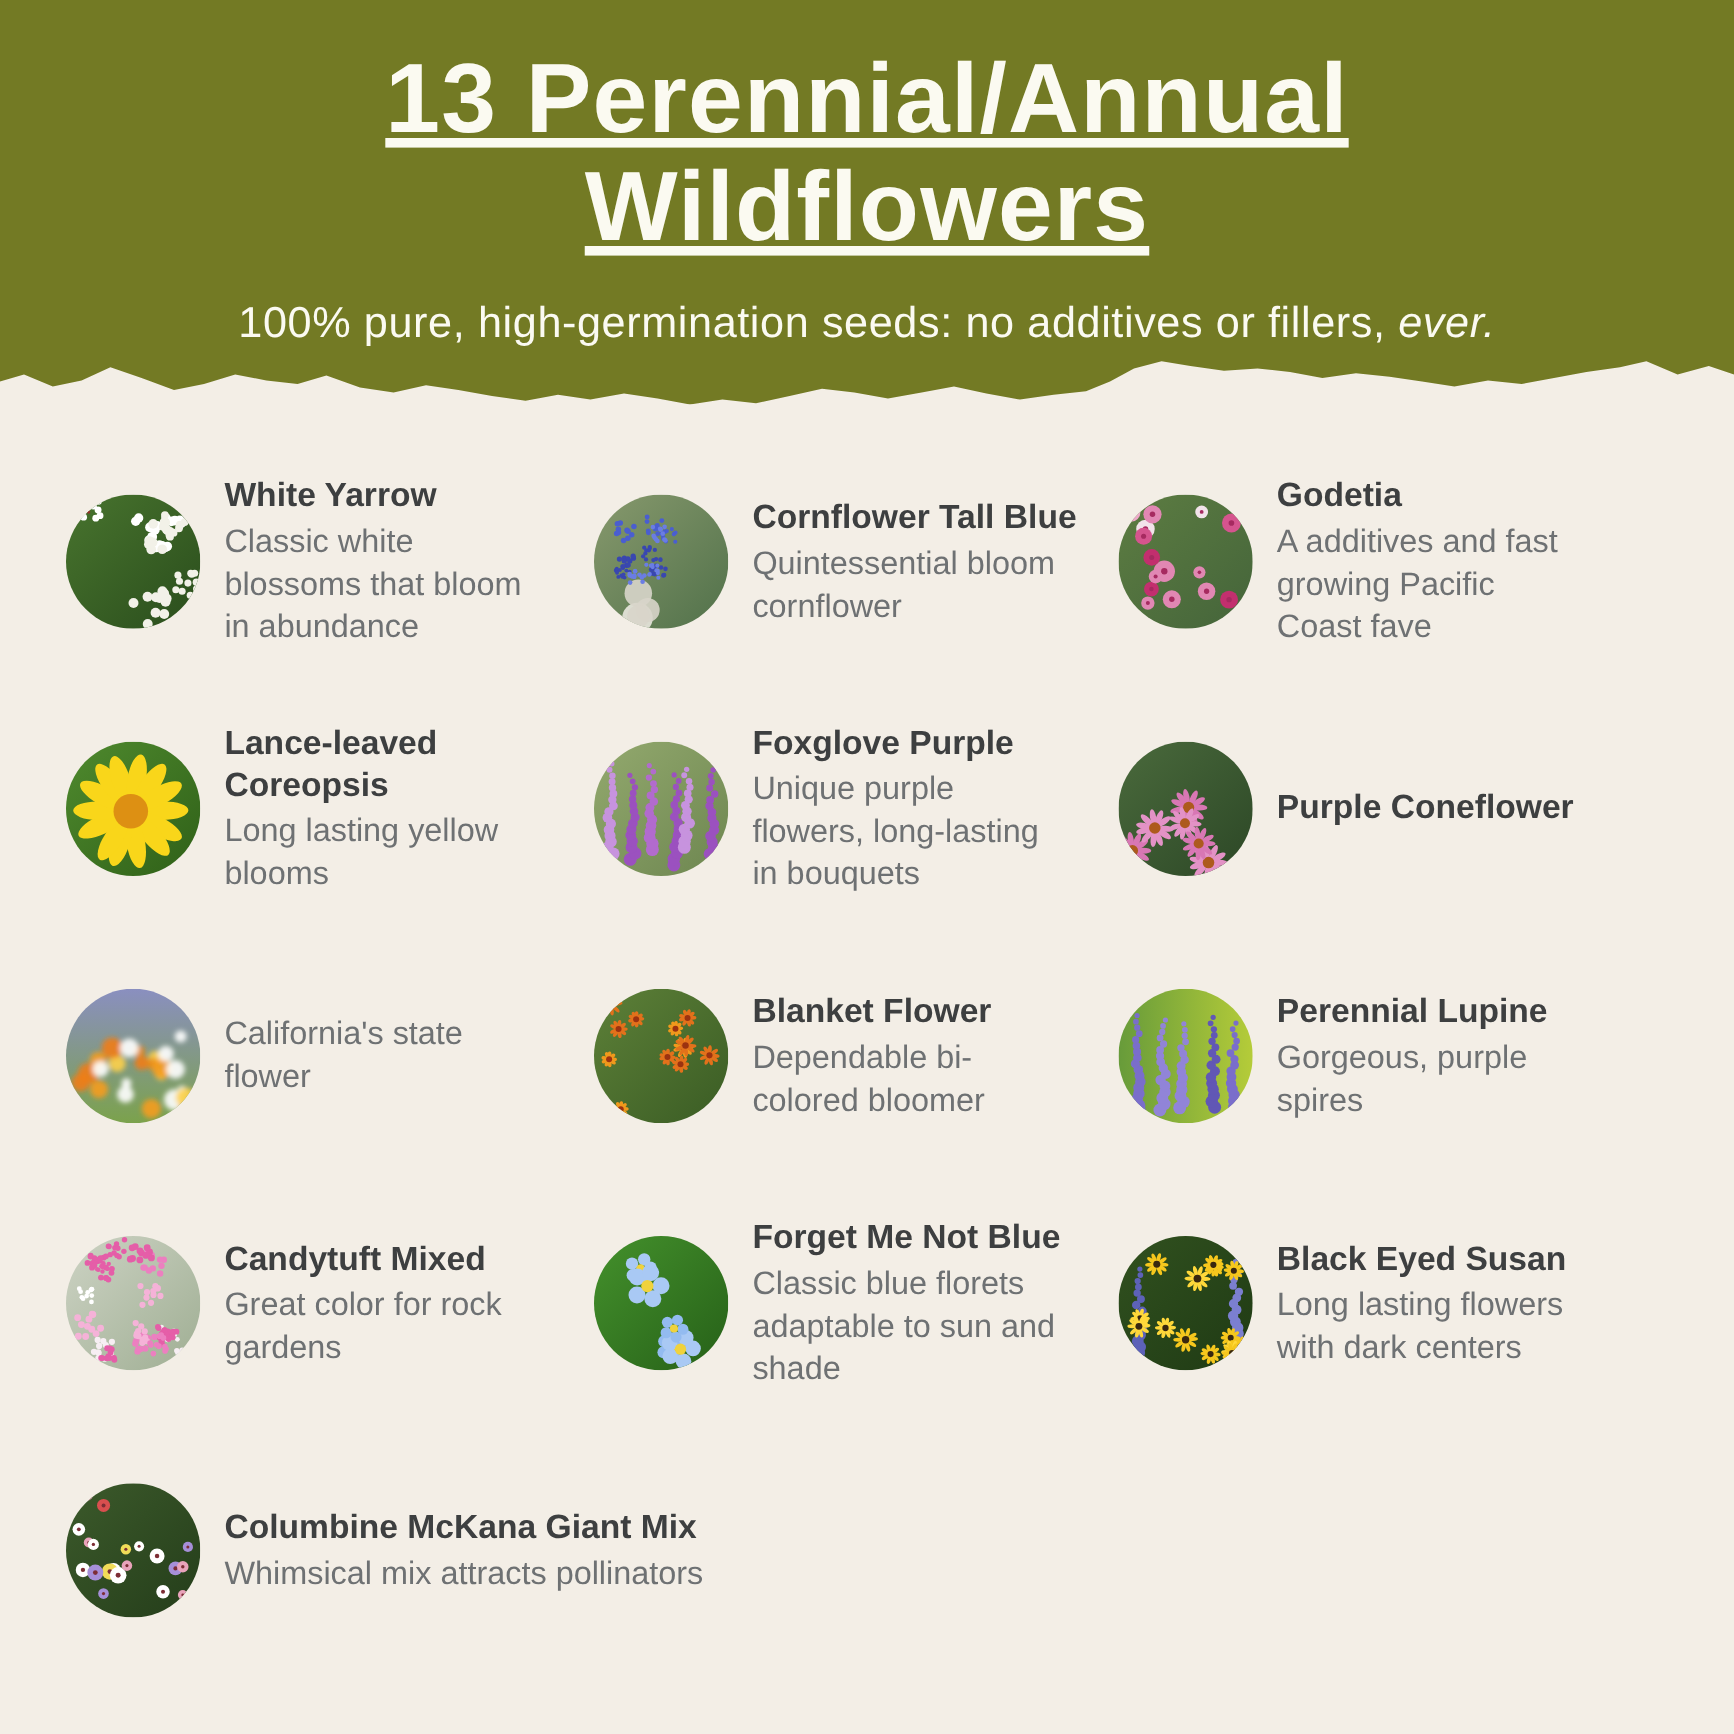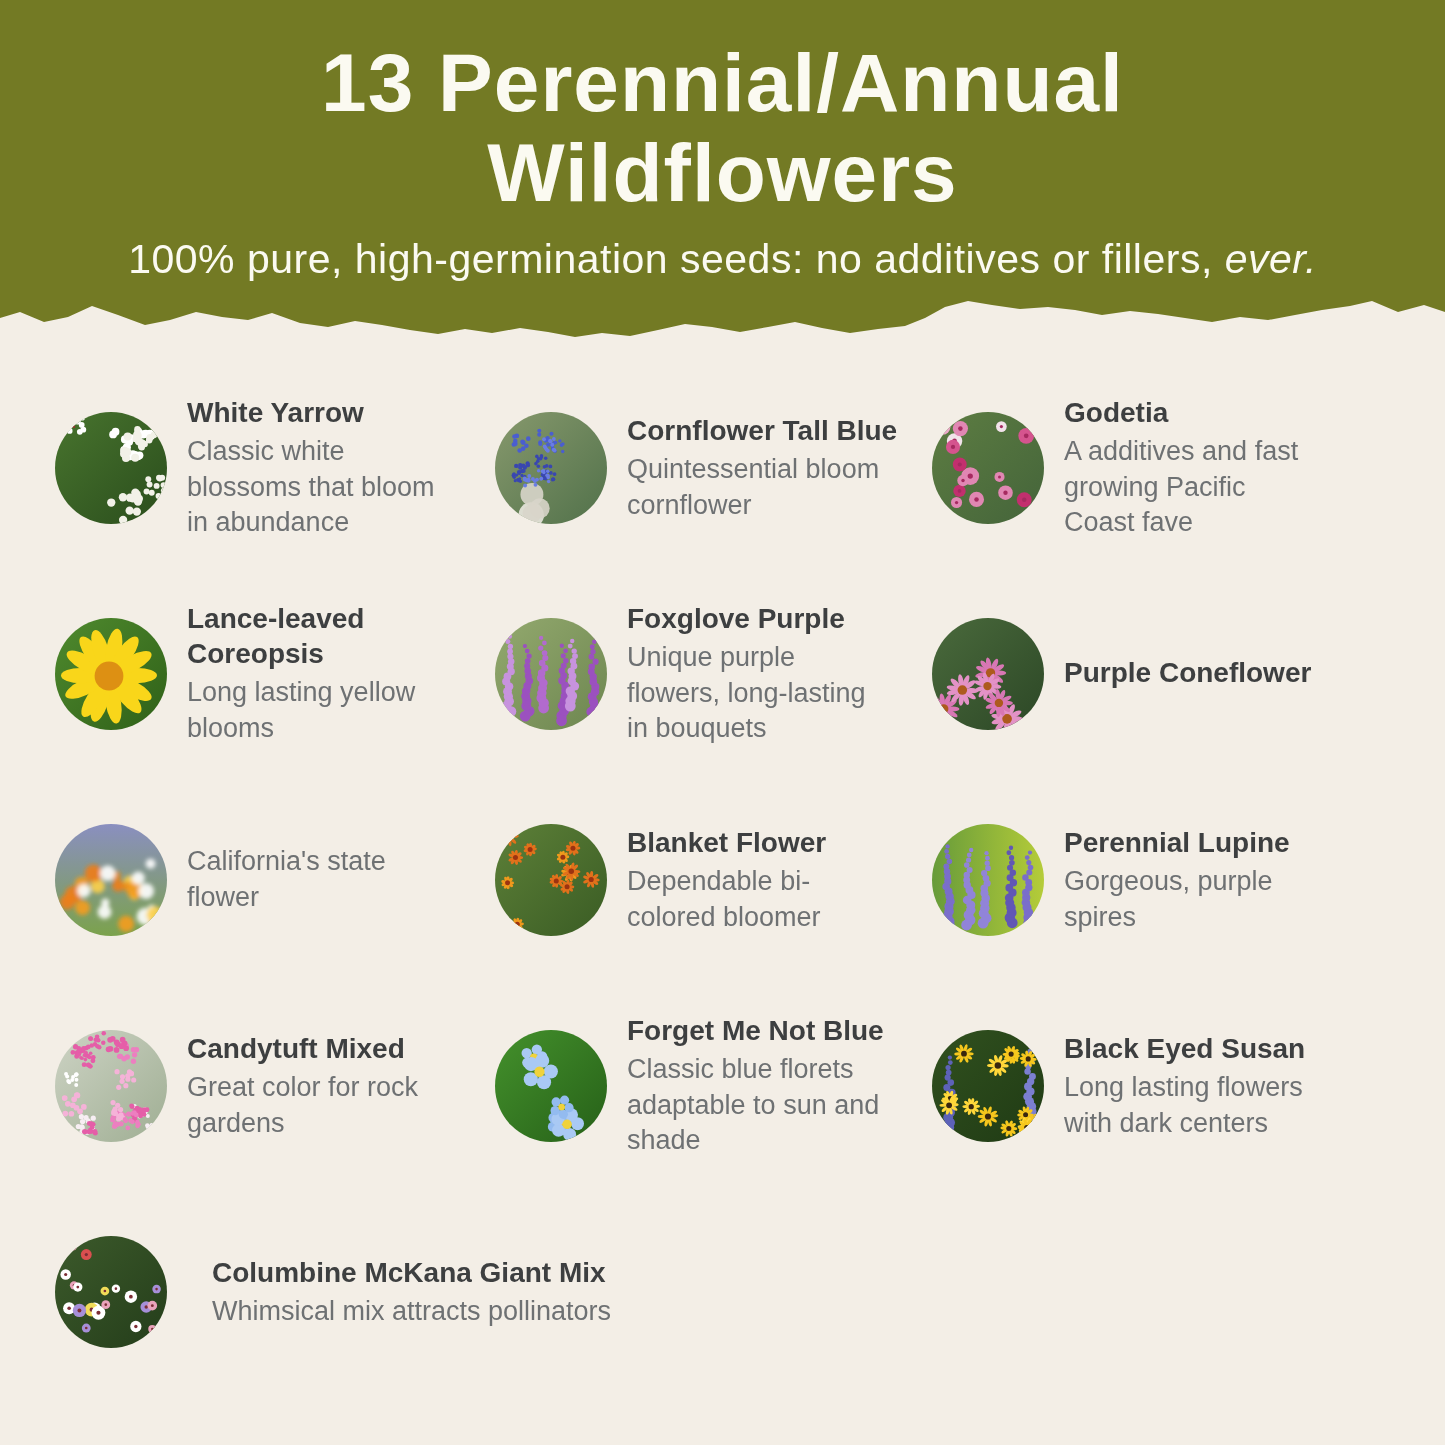--- a/index.html
+++ b/index.html
@@ -21,24 +21,25 @@
     padding-top:38px;
     clip-path: polygon(0 0,1445px 0,1445px 312px,1424px 305px,1398px 312px,1372px 301px,1350px 306px,1322px 310px,1295px 315px,1268px 320px,1240px 317px,1212px 322px,1185px 318px,1158px 314px,1130px 311px,1102px 315px,1075px 310px,1048px 307px,1020px 309px,992px 305px,968px 301px,945px 307px,925px 318px,905px 326px,878px 329px,850px 333px,822px 328px,795px 322px,768px 327px,740px 332px,712px 327px,685px 324px,658px 330px,630px 336px,602px 333px,575px 337px,548px 332px,520px 328px,492px 333px,465px 329px,438px 334px,410px 330px,382px 325px,355px 321px,328px 327px,300px 323px,272px 313px,248px 320px,222px 317px,196px 312px,170px 320px,145px 325px,118px 315px,92px 306px,68px 317px,44px 322px,20px 312px,0 318px);
   }
   .header h1{
     margin:0;
     font-size:82px;
     font-weight:700;
     line-height:1.1;
     letter-spacing:1px;
     white-space:pre-line;
+    text-decoration:underline;
   }
   .header .subtitle{
-    margin:18px 0 0;
-    font-size:41px;
+    margin:30px 0 0;
+    font-size:36px;
     letter-spacing:0.5px;
   }
   .header .subtitle em{ font-style:italic; }
 
   
   .grid{
     display:grid;
     grid-template-columns:440px 437px auto;
     padding:20px 0 0 55px;
   }
@@ -50,21 +51,21 @@
   }
   .item.wide{ grid-column:1 / -1; }
   .photo{
     flex:none;
     width:112px; height:112px;
     border-radius:50%;
     overflow:hidden;
   }
   .photo svg{ display:block; width:112px; height:112px; }
   .text{ max-width:310px; }
-  .item.wide .text{ max-width:none;margin-left:25px; }
+  .item.wide .text{ max-width:none; }
   .name{
     margin:0 0 4px;
     font-size:28px;
     font-weight:700;
     color:var(--flower-name-color,#3d3f40);
     line-height:1.25;
     white-space:pre-line;
   }
   .desc{
     margin:0;

